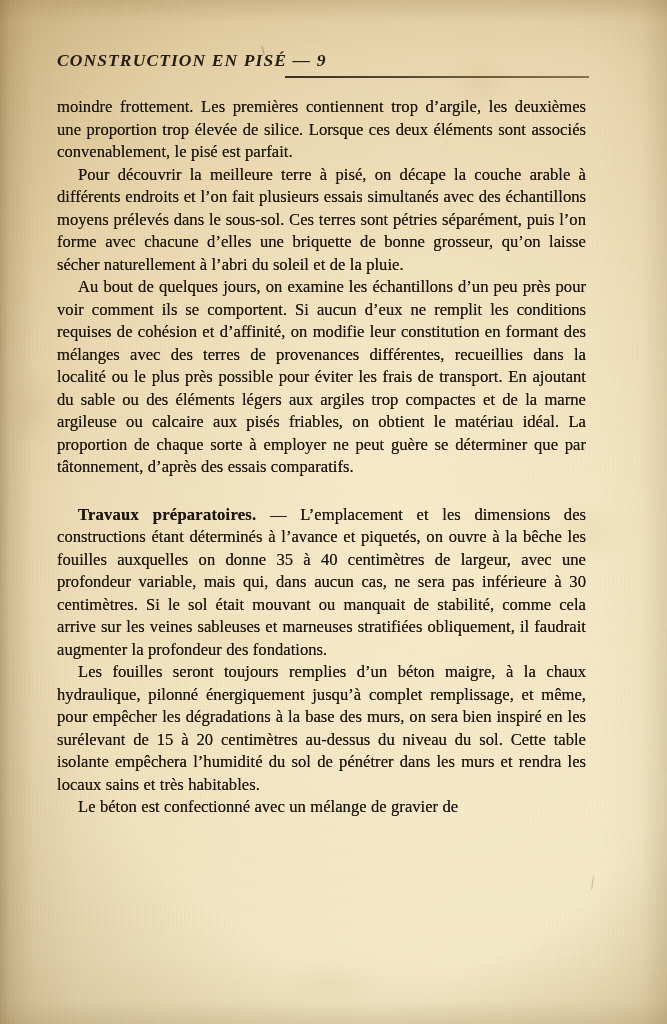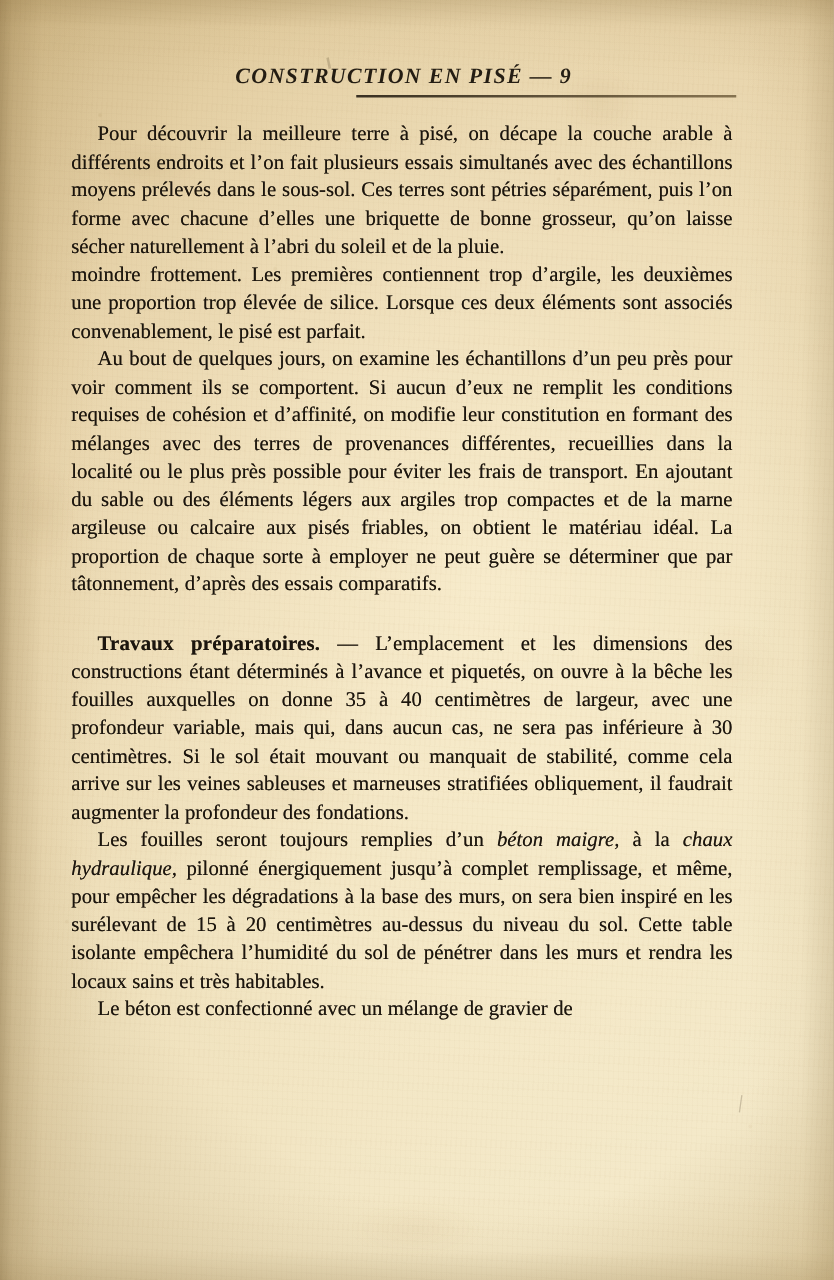--- a/index.html
+++ b/index.html
@@ -108,21 +108,21 @@
     width: 667px;
     height: 1024px;
   }
 
   
   .runhead {
     position: absolute;
     left: 57px;
     right: 78px;
     top: 50px;
-    text-align: center;
+    text-align: left;
   }
   .runhead-text {
     font-style: italic;
     font-weight: 700;
     font-size: 17.5px;
     letter-spacing: 1.1px;
     color: #241d13;
     white-space: nowrap;
   }
   .runhead-rule {
@@ -156,21 +156,20 @@
   }
   p.para.noindent { text-indent: 0; }
   p.para.gap-before { margin-top: 25px; }
 
   .run-in {
     font-weight: 700;
     letter-spacing: 0.2px;
     margin-top: 24px;
   }
   .ital {
-    font-style: italic;
     margin-top: 48px;
   }
 
   
   .edge-mark {
     position: absolute;
     background: rgba(60,45,25,0.5);
     pointer-events: none;
   }
 </style>
@@ -181,23 +180,23 @@
 
   <div id="content">
 
     <div class="runhead">
       <div class="runhead-text">CONSTRUCTION EN PISÉ — 9</div>
       <div class="runhead-rule"></div>
     </div>
 
     <div class="body">
 
+      <p class="para noindent">moindre frottement. Les premières contiennent trop d’argile, les deuxièmes une proportion trop élevée de silice. Lorsque ces deux éléments sont associés convenablement, le pisé est parfait.</p>
+
       <p class="para">Pour découvrir la meilleure terre à pisé, on décape la couche arable à différents endroits et l’on fait plusieurs essais simultanés avec des échantillons moyens prélevés dans le sous-sol. Ces terres sont pétries séparément, puis l’on forme avec chacune d’elles une briquette de bonne grosseur, qu’on laisse sécher naturellement à l’abri du soleil et de la pluie.</p>
-
-      <p class="para noindent">moindre frottement. Les premières contiennent trop d’argile, les deuxièmes une proportion trop élevée de silice. Lorsque ces deux éléments sont associés convenablement, le pisé est parfait.</p>
 
       <p class="para">Au bout de quelques jours, on examine les échantillons d’un peu près pour voir comment ils se comportent. Si aucun d’eux ne remplit les conditions requises de cohésion et d’affinité, on modifie leur constitution en formant des mélanges avec des terres de provenances différentes, recueillies dans la localité ou le plus près possible pour éviter les frais de transport. En ajoutant du sable ou des éléments légers aux argiles trop compactes et de la marne argileuse ou calcaire aux pisés friables, on obtient le matériau idéal. La proportion de chaque sorte à employer ne peut guère se déterminer que par tâtonnement, d’après des essais comparatifs.</p>
 
       <p class="para gap-before">
         <span class="run-in">Travaux préparatoires.</span><span> — </span><span>L’emplacement et les dimensions des constructions étant déterminés à l’avance et piquetés, on ouvre à la bêche les fouilles auxquelles on donne 35 à 40 centimètres de largeur, avec une profondeur variable, mais qui, dans aucun cas, ne sera pas inférieure à 30 centimètres. Si le sol était mouvant ou manquait de stabilité, comme cela arrive sur les veines sableuses et marneuses stratifiées obliquement, il faudrait augmenter la profondeur des fondations.</span>
       </p>
 
       <p class="para">
         <span>Les fouilles seront toujours remplies d’un </span><span class="ital">béton maigre,</span><span> à la </span><span class="ital">chaux hydraulique,</span><span> pilonné énergiquement jusqu’à complet remplissage, et même, pour empêcher les dégradations à la base des murs, on sera bien inspiré en les surélevant de 15 à 20 centimètres au-dessus du niveau du sol. Cette table isolante empêchera l’humidité du sol de pénétrer dans les murs et rendra les locaux sains et très habitables.</span>
       </p>

